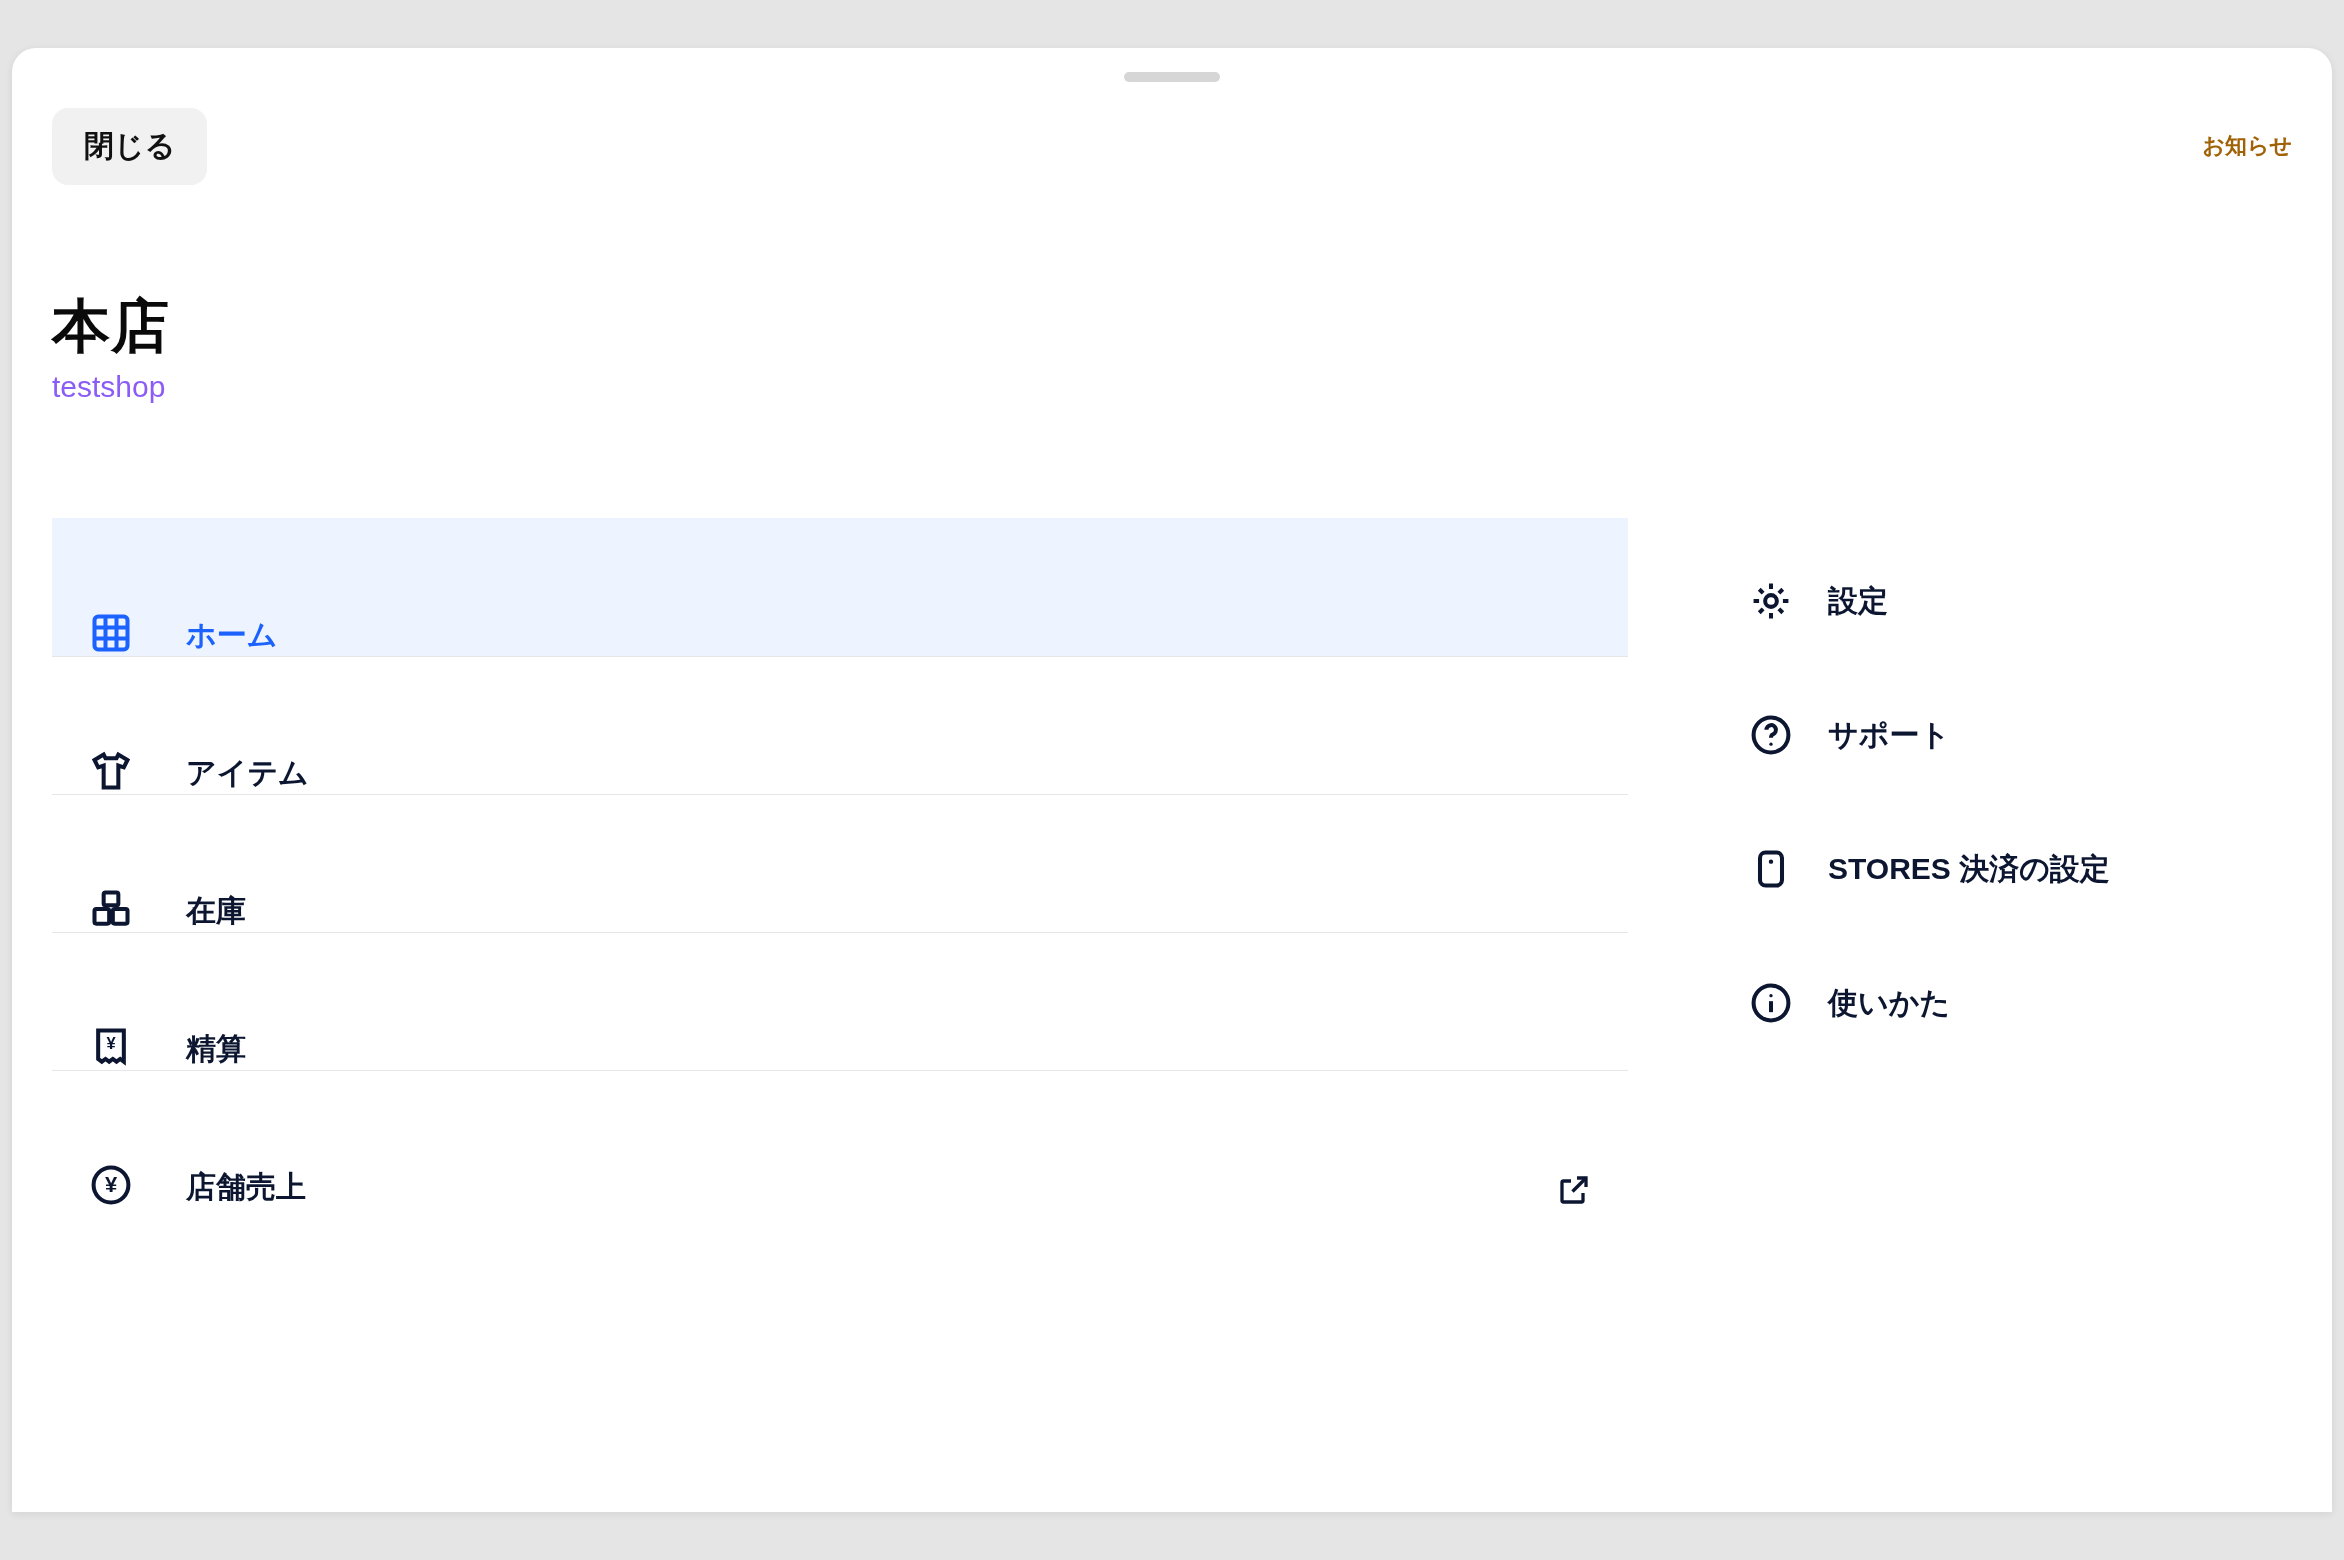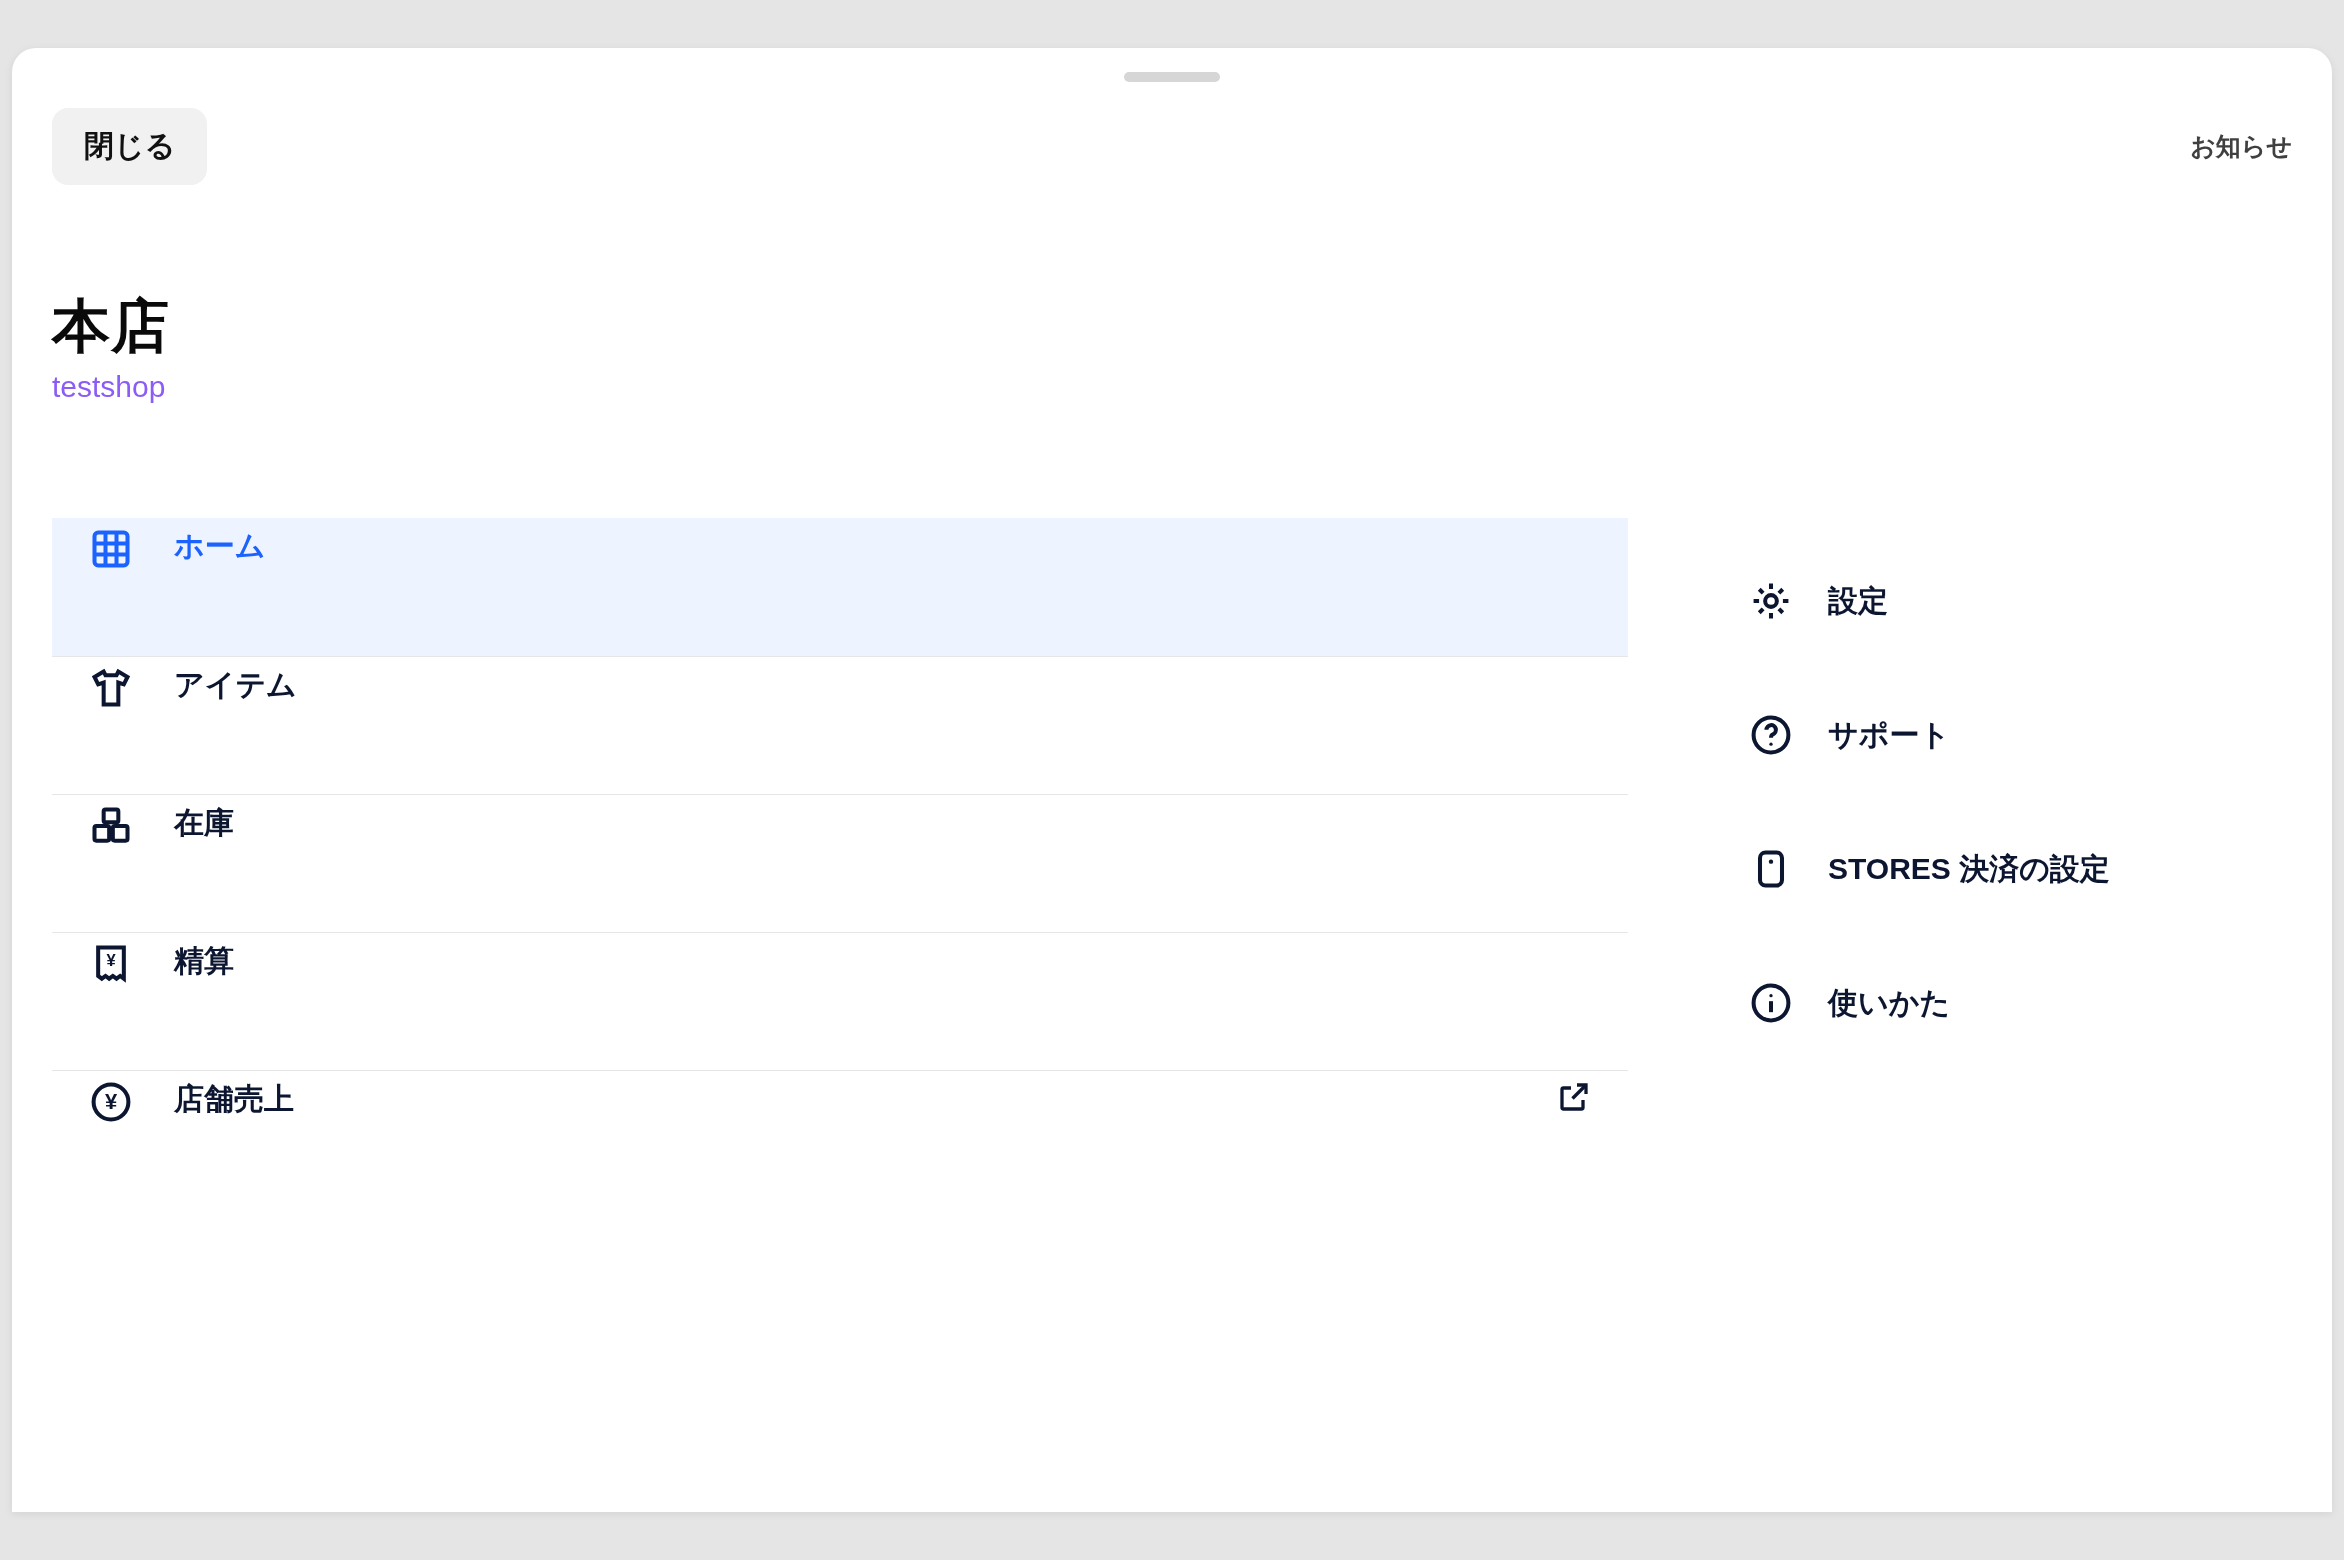--- a/index.html
+++ b/index.html
@@ -44,23 +44,23 @@
     background: #f1f1f1;
     border: none;
     border-radius: 16px;
     padding: 18px 32px;
     font-size: 30px;
     font-weight: 600;
     color: #111;
     cursor: pointer;
   }
   .notice-link {
-    font-size: 25px;
+    font-size: 22px;
     font-weight: 600;
-    color: #404040;
+    color: #a16207;
     text-decoration: none;
     cursor: pointer;
   }
   .header-block {
     position: absolute;
     top: 240px;
     left: 40px;
     right: 40px;
   }
   .store-title {
@@ -83,23 +83,23 @@
     display: flex;
     gap: 120px;
   }
   .menu-list {
     width: 1576px;
     flex: 0 0 auto;
   }
   .menu-item {
     height: 138px;
     display: flex;
-    align-items: flex-start;
-    gap: 40px;
-    padding: 8px 36px;
+    align-items: flex-end;
+    gap: 52px;
+    padding: 0 36px;
     border-top: 1px solid #e6e6e8;
     cursor: pointer;
     position: relative;
     background: #fff;
   }
   .menu-item:first-child { border-top: none; }
   .menu-item.active {
     background: #eef4ff;
     border-top: none;
   }

